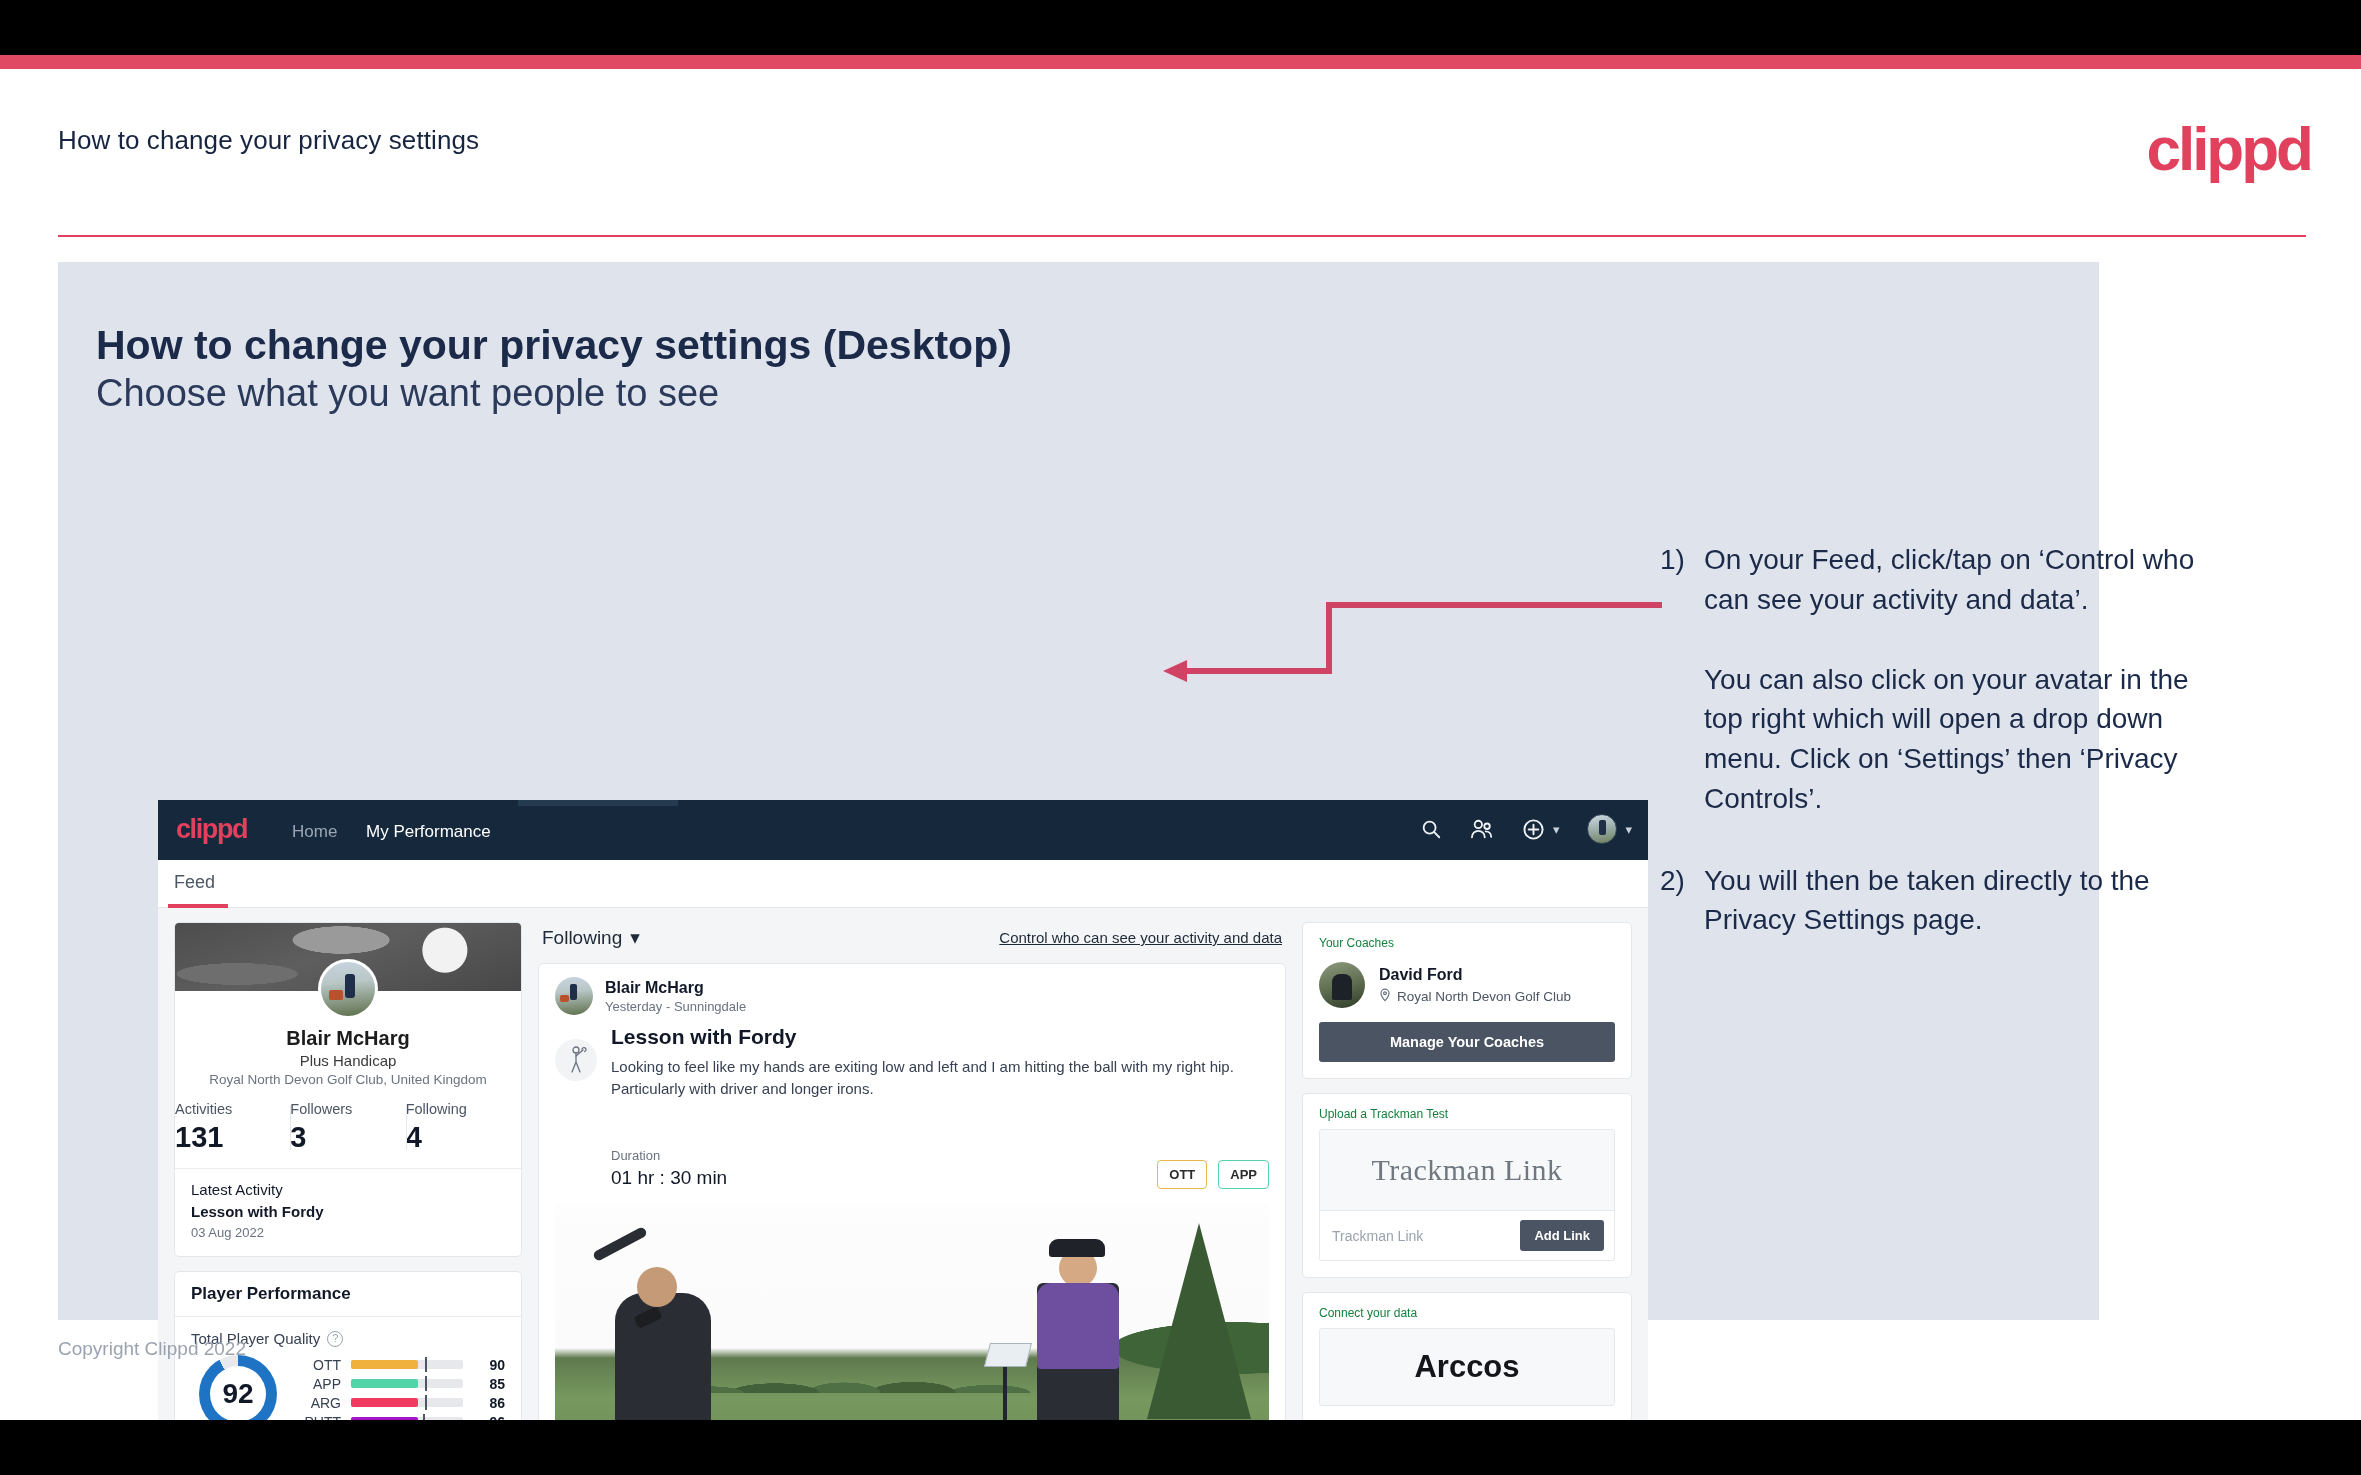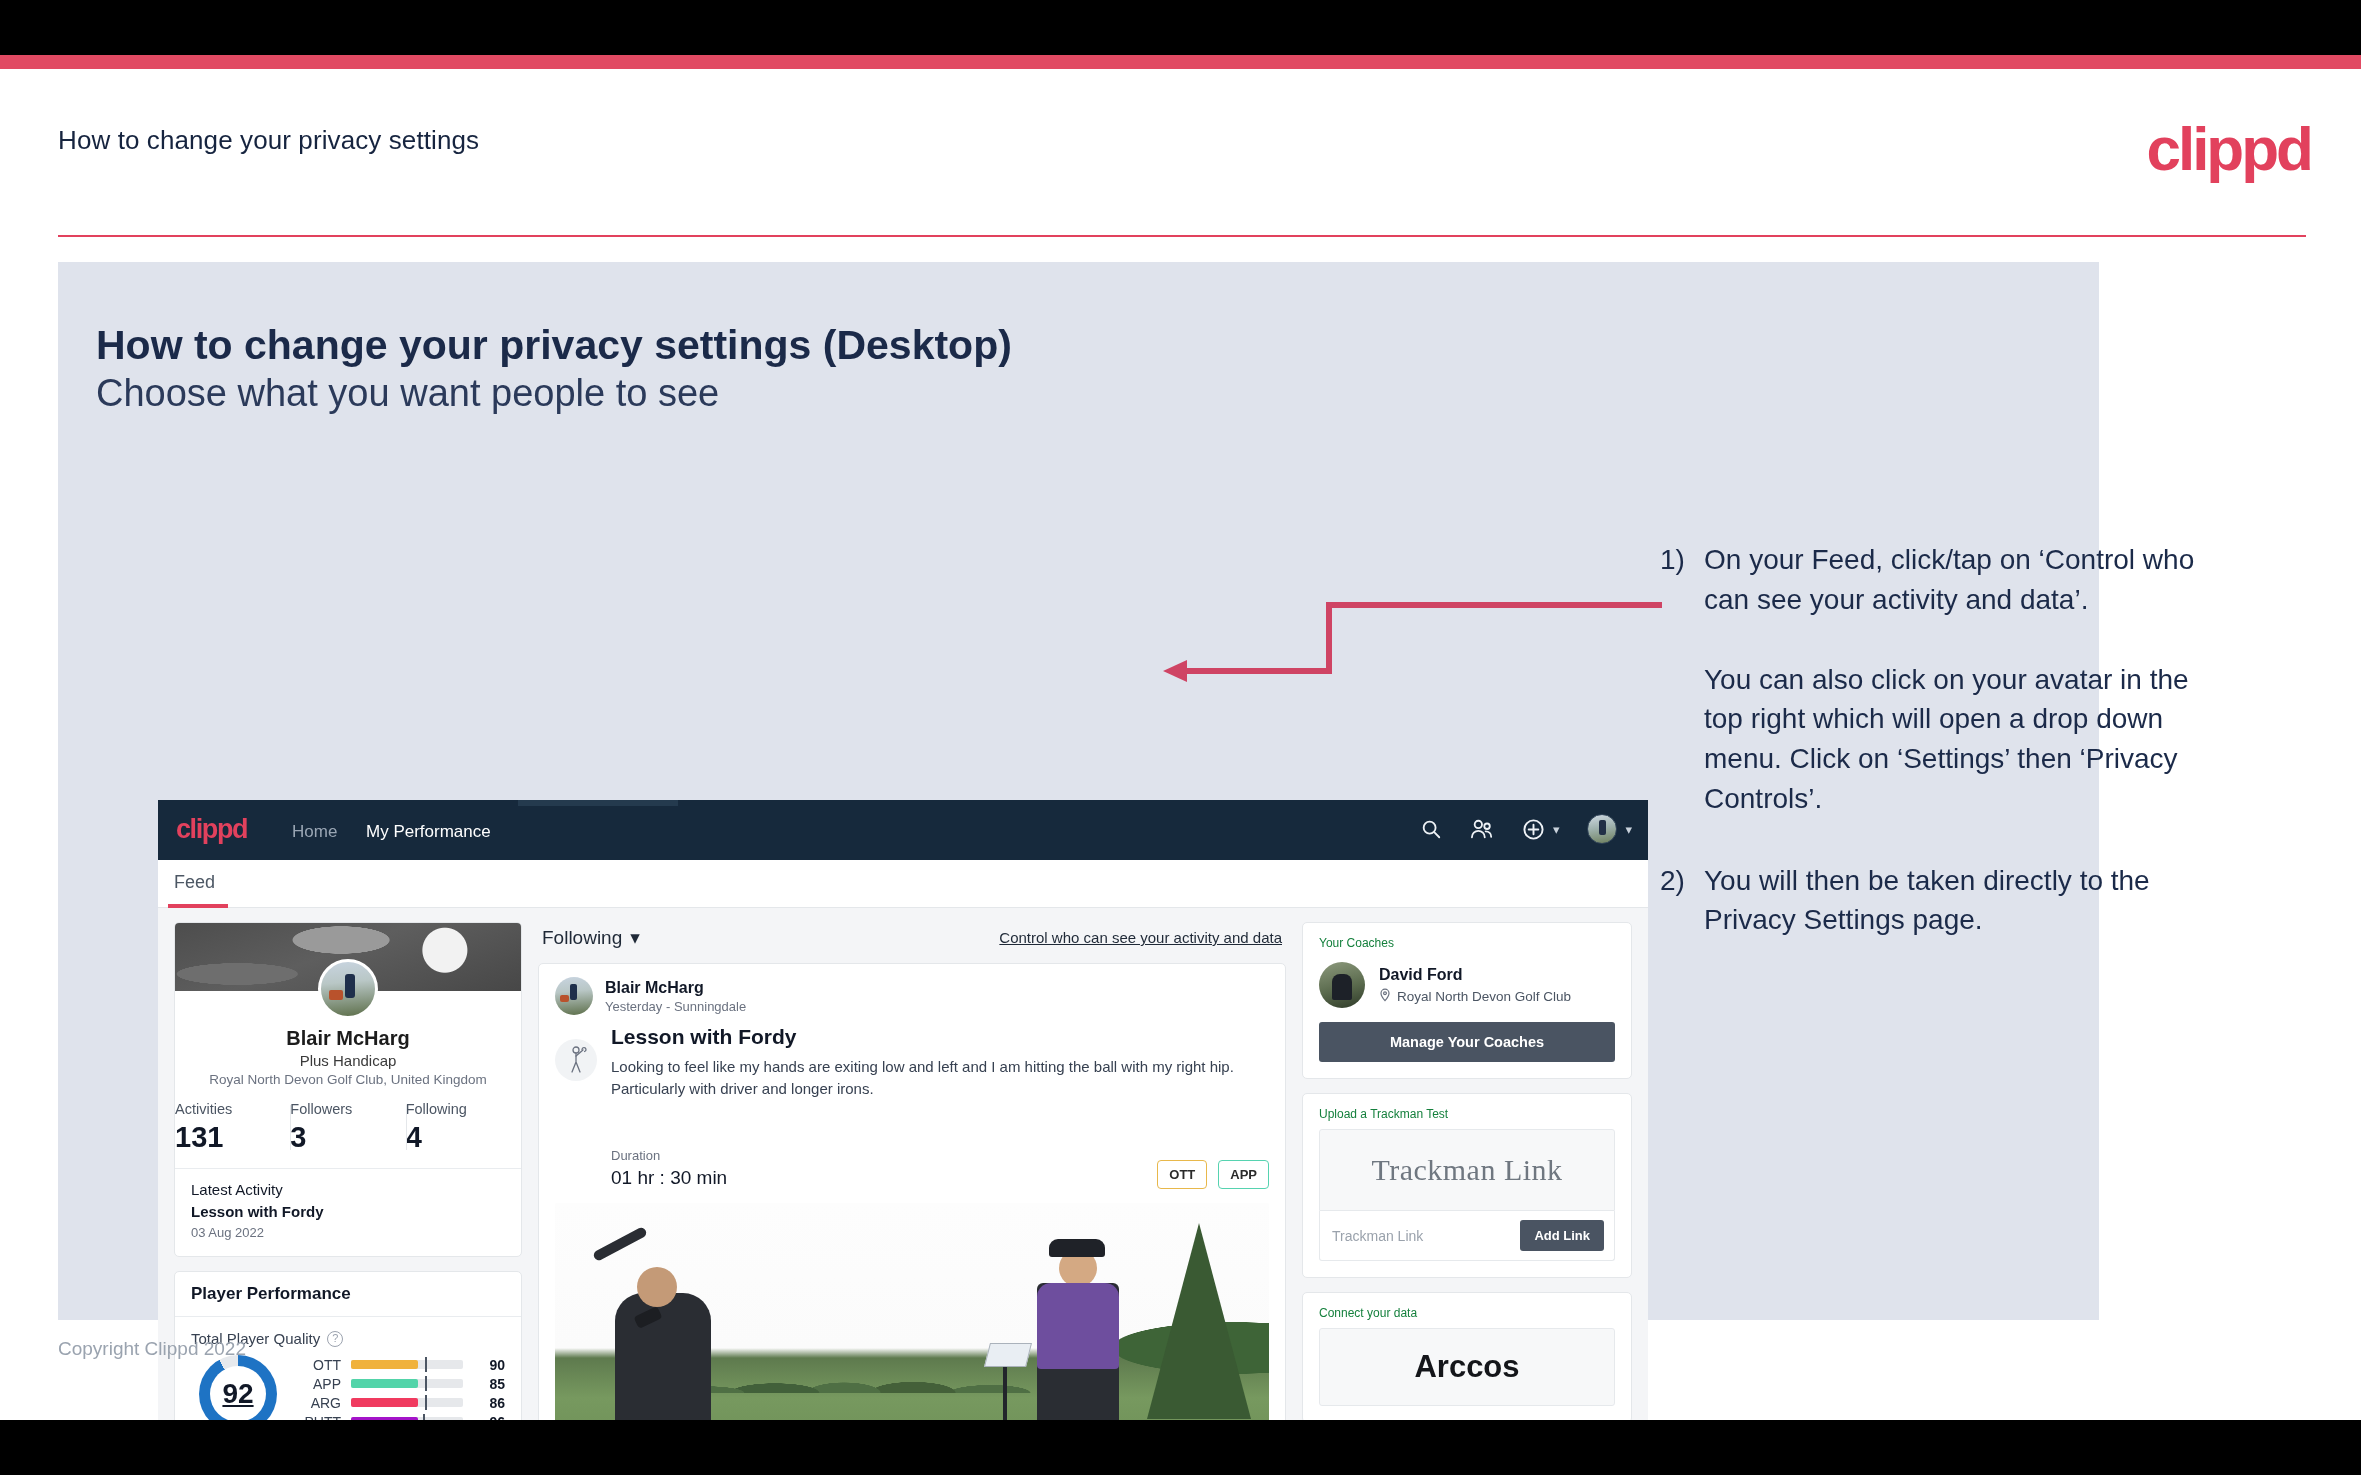--- a/index.html
+++ b/index.html
@@ -167,21 +167,21 @@
   .ring {
     width:78px; height:78px; border-radius:50%; flex:0 0 78px;
     background: conic-gradient(#1e73c4 0 92%, #e6e9ed 92% 100%);
     position:relative; margin-left:8px;
   }
   .ring::after {
     content:''; position:absolute; inset:11px; background:#ffffff; border-radius:50%;
   }
   .ring-val {
     position:absolute; inset:0; display:flex; align-items:center; justify-content:center;
-    font-size:28px; font-weight:bold; color:#111827; z-index:2;text-decoration:underline;
+    font-size:28px; font-weight:bold; color:#111827; z-index:2;
   }
   .bars { flex:1; margin-left:18px; }
   .bar-row { display:flex; align-items:center; height:19px; }
   .bar-lab { width:46px; text-align:right; font-size:14px; color:#374151; }
   .bar-track {
     position:relative; flex:1; height:9px; background:#e6e8eb; border-radius:2px; margin:0 10px;
   }
   .bar-fill { position:absolute; left:0; top:0; bottom:0; border-radius:2px; }
   .bar-tick { position:absolute; top:-3px; bottom:-3px; width:2.5px; background:#4b5563; }
   .bar-val { width:32px; font-size:14px; font-weight:bold; color:#111827; text-align:right; }

